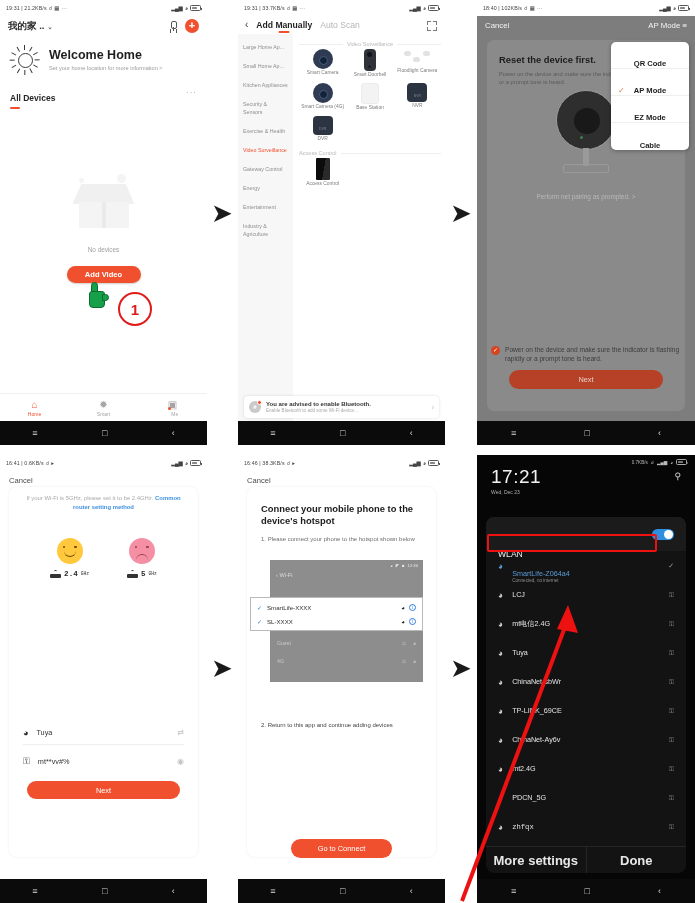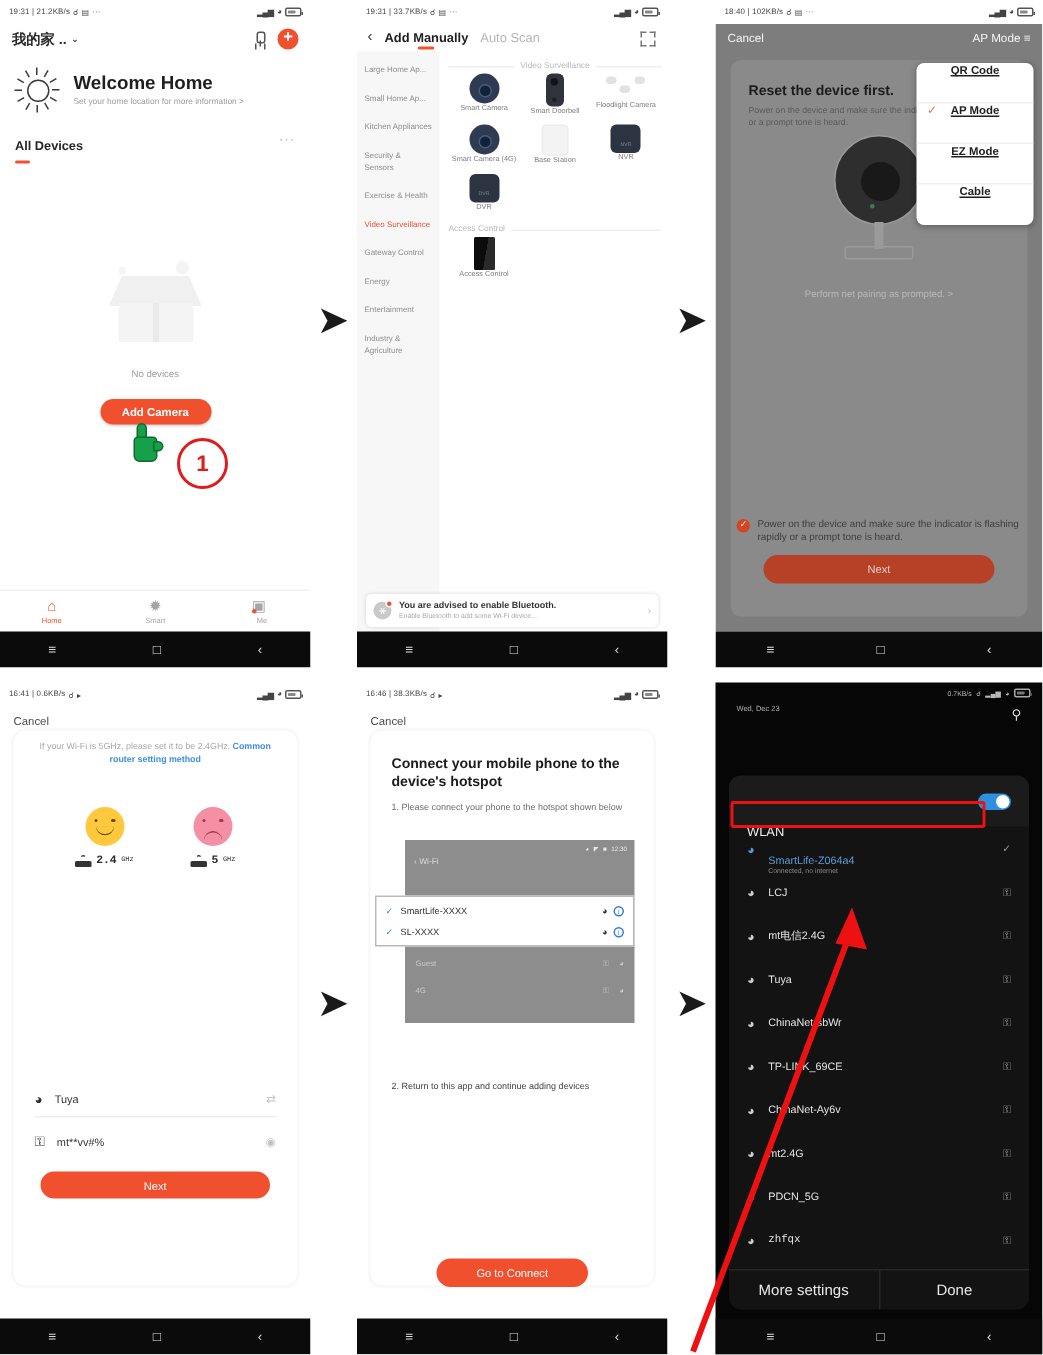--- a/index.html
+++ b/index.html
@@ -143,22 +143,22 @@
   .p3-note{position:absolute;left:14px;right:14px;top:345px;display:flex;gap:5px;}
   .p3-note .ck{width:9px;height:9px;border-radius:50%;background:#d8441f;color:#fff;font-size:6px;
     text-align:center;line-height:9px;flex:0 0 auto;margin-top:1px;}
   .p3-note .tx{font-size:6.6px;color:#3d3d3d;line-height:1.4;}
   .nextbtn{position:absolute;left:32px;right:32px;top:370px;height:19px;background:#b74126;border-radius:10px;
     color:#e6cfc7;font-size:7.4px;display:flex;align-items:center;justify-content:center;}
   .dropdown{position:absolute;right:6px;top:42px;width:78px;background:#fff;border-radius:5px;
     box-shadow:0 1px 4px rgba(0,0,0,.3);overflow:hidden;}
   .dropdown:before{content:"";position:absolute;right:16px;top:-5px;width:0;height:0;
     border-left:5px solid transparent;border-right:5px solid transparent;border-bottom:5px solid #fff;}
-  .dd-it{height:27px;display:flex;align-items:flex-start;justify-content:center;position:relative;
-    font-size:7.6px;font-weight:bold;color:#1e1e1e;border-bottom:1px solid #efefef;text-decoration:underline;}
+  .dd-it{height:27px;display:flex;align-items:flex-end;justify-content:center;position:relative;
+    font-size:7.6px;font-weight:bold;color:#1e1e1e;border-bottom:1px solid #efefef;}
   .dd-it:last-child{border-bottom:none;}
   .dd-it .tick{position:absolute;left:7px;font-size:8px;color:#e07a56;font-weight:normal;}
 
   
   .p4-cancel{padding:5px 9px 0;font-size:7.6px;color:#4a4a4a;}
   .wcard{position:absolute;left:9px;right:9px;top:32px;bottom:46px;background:#fff;border-radius:8px;
     box-shadow:0 0 3px rgba(0,0,0,.08);}
   .w-h{font-size:9.6px;font-weight:bold;color:#1c1c1c;text-align:center;padding:18px 14px 0;line-height:1.25;}
   .w-p{font-size:5.9px;color:#aaa;text-align:center;padding:7px 16px 0;line-height:1.5;}
   .w-p a{color:#3f8fe0;font-weight:bold;}
@@ -221,21 +221,21 @@
   .toggle:after{content:"";position:absolute;right:1px;top:1px;width:9px;height:9px;border-radius:50%;background:#fff;}
   .wl-list{padding:0;}
   .wl-it{height:29px;display:flex;align-items:center;padding:0 12px;gap:9px;}
   .wl-it .wi{font-size:8.5px;color:#cfcfcf;}
   .wl-it .nm{font-size:7.2px;color:#e4e4e4;}
   .wl-it .sub{font-size:4.6px;color:#8e8e8e;}
   .wl-it .rg{margin-left:auto;font-size:7px;color:#9a9a9a;}
   .wl-it.sel .nm{color:#5b9bd5;}
   .wl-it.sel .wi{color:#5b9bd5;}
   .wl-foot{position:absolute;left:0;right:0;bottom:0;height:27px;display:flex;border-top:1px solid #262626;}
-  .wl-foot div{flex:1;display:flex;align-items:center;justify-content:center;font-size:10px;color:#e8e8e8;}
+  .wl-foot div{flex:1;display:flex;align-items:center;justify-content:center;font-size:13px;color:#e8e8e8;font-weight:bold;}
   .wl-foot div+div{border-left:1px solid #262626;}
   .redbox{position:absolute;left:10px;right:38px;top:79px;height:18px;border:2px solid #ee1111;border-radius:2px;}
 
   
   .hand{position:absolute;width:26px;height:28px;}
   .hand .pa{position:absolute;left:5px;top:9px;width:16px;height:17px;background:#17a04a;border-radius:3px 3px 4px 4px;border:1.3px solid #0c6b2f;}
   .hand .fg{position:absolute;left:6.5px;top:0;width:7px;height:12px;background:#17a04a;border-radius:4px 4px 0 0;border:1.3px solid #0c6b2f;}
   .hand .th{position:absolute;left:18px;top:12px;width:7px;height:7px;background:#17a04a;border-radius:0 4px 4px 0;border:1.3px solid #0c6b2f;}
   .numcircle{position:absolute;border:2px solid #e01b1b;border-radius:50%;color:#e01b1b;
     display:flex;align-items:center;justify-content:center;font-weight:bold;}
@@ -302,21 +302,21 @@
       <div class="ul"></div>
     </div>
 
     <div class="emptybox">
       <div class="bub" style="left:10px;top:0;width:5px;height:5px;"></div>
       <div class="bub" style="left:48px;top:-4px;width:9px;height:9px;"></div>
       <div class="box-lid"></div>
       <div class="box-body"></div>
     </div>
     <div class="nodev">No devices</div>
-    <div class="addbtn">Add Camera</div>
+    <div class="addbtn">Add Video</div>
 
     <div class="hand" style="left:84px;top:282px;">
       <div class="fg"></div>
         <div class="pa"></div>
         <div class="th"></div>
     </div>
     <div class="numcircle" style="left:118px;top:292px;width:34px;height:34px;font-size:15px;">1</div>
 
     <div class="tabbar">
       <div class="tab active">
@@ -691,20 +691,21 @@
       <span>0.7KB/s</span>
       <span>☌</span>
       <span>▂▄▆</span>
       <span>◕</span>
       <span class="batt" style="border-color:#aaa">
           <i style="background:#777"></i>
         </span>
     </div>
 
     <div class="clockwrap">
+      <div class="clk">17:21</div>
       <div class="dte">Wed, Dec 23</div>
       <span class="srch">⚲</span>
     </div>
 
     <div class="wcardd">
       <div class="wl-head">
         <span class="t">WLAN</span>
         <span class="toggle"></span>
       </div>
       <div class="wl-list" id="wlanlist">

